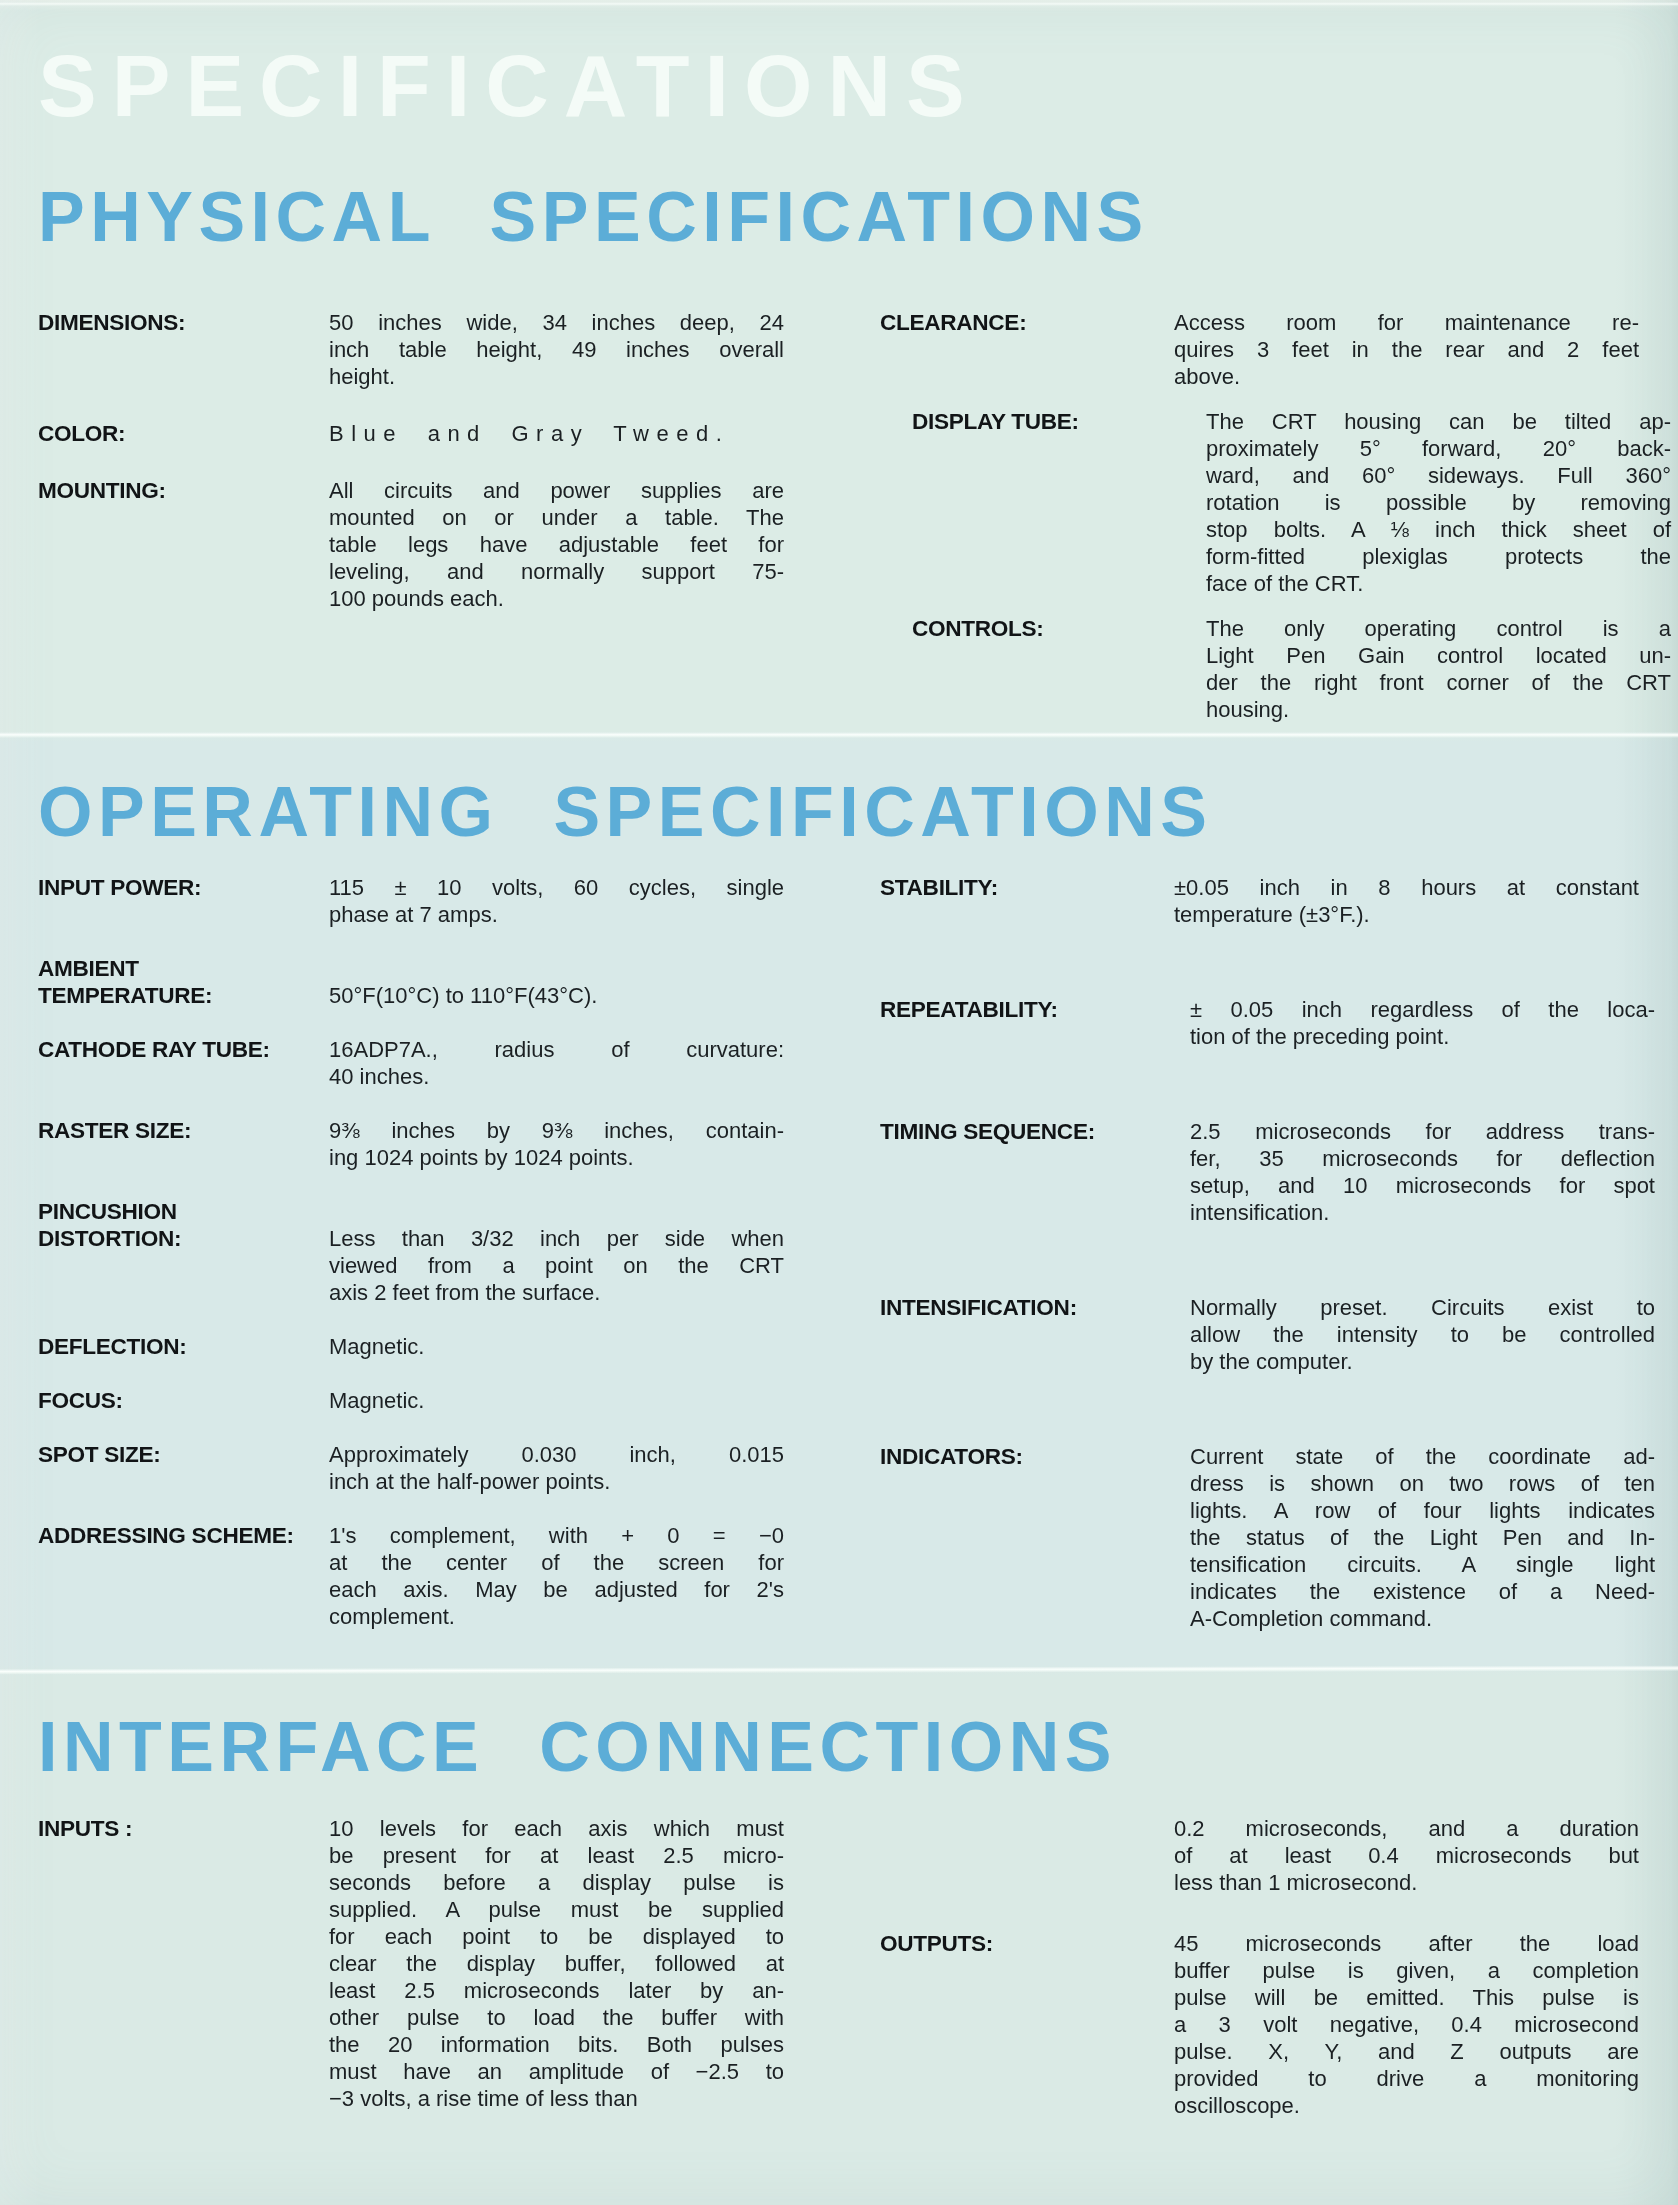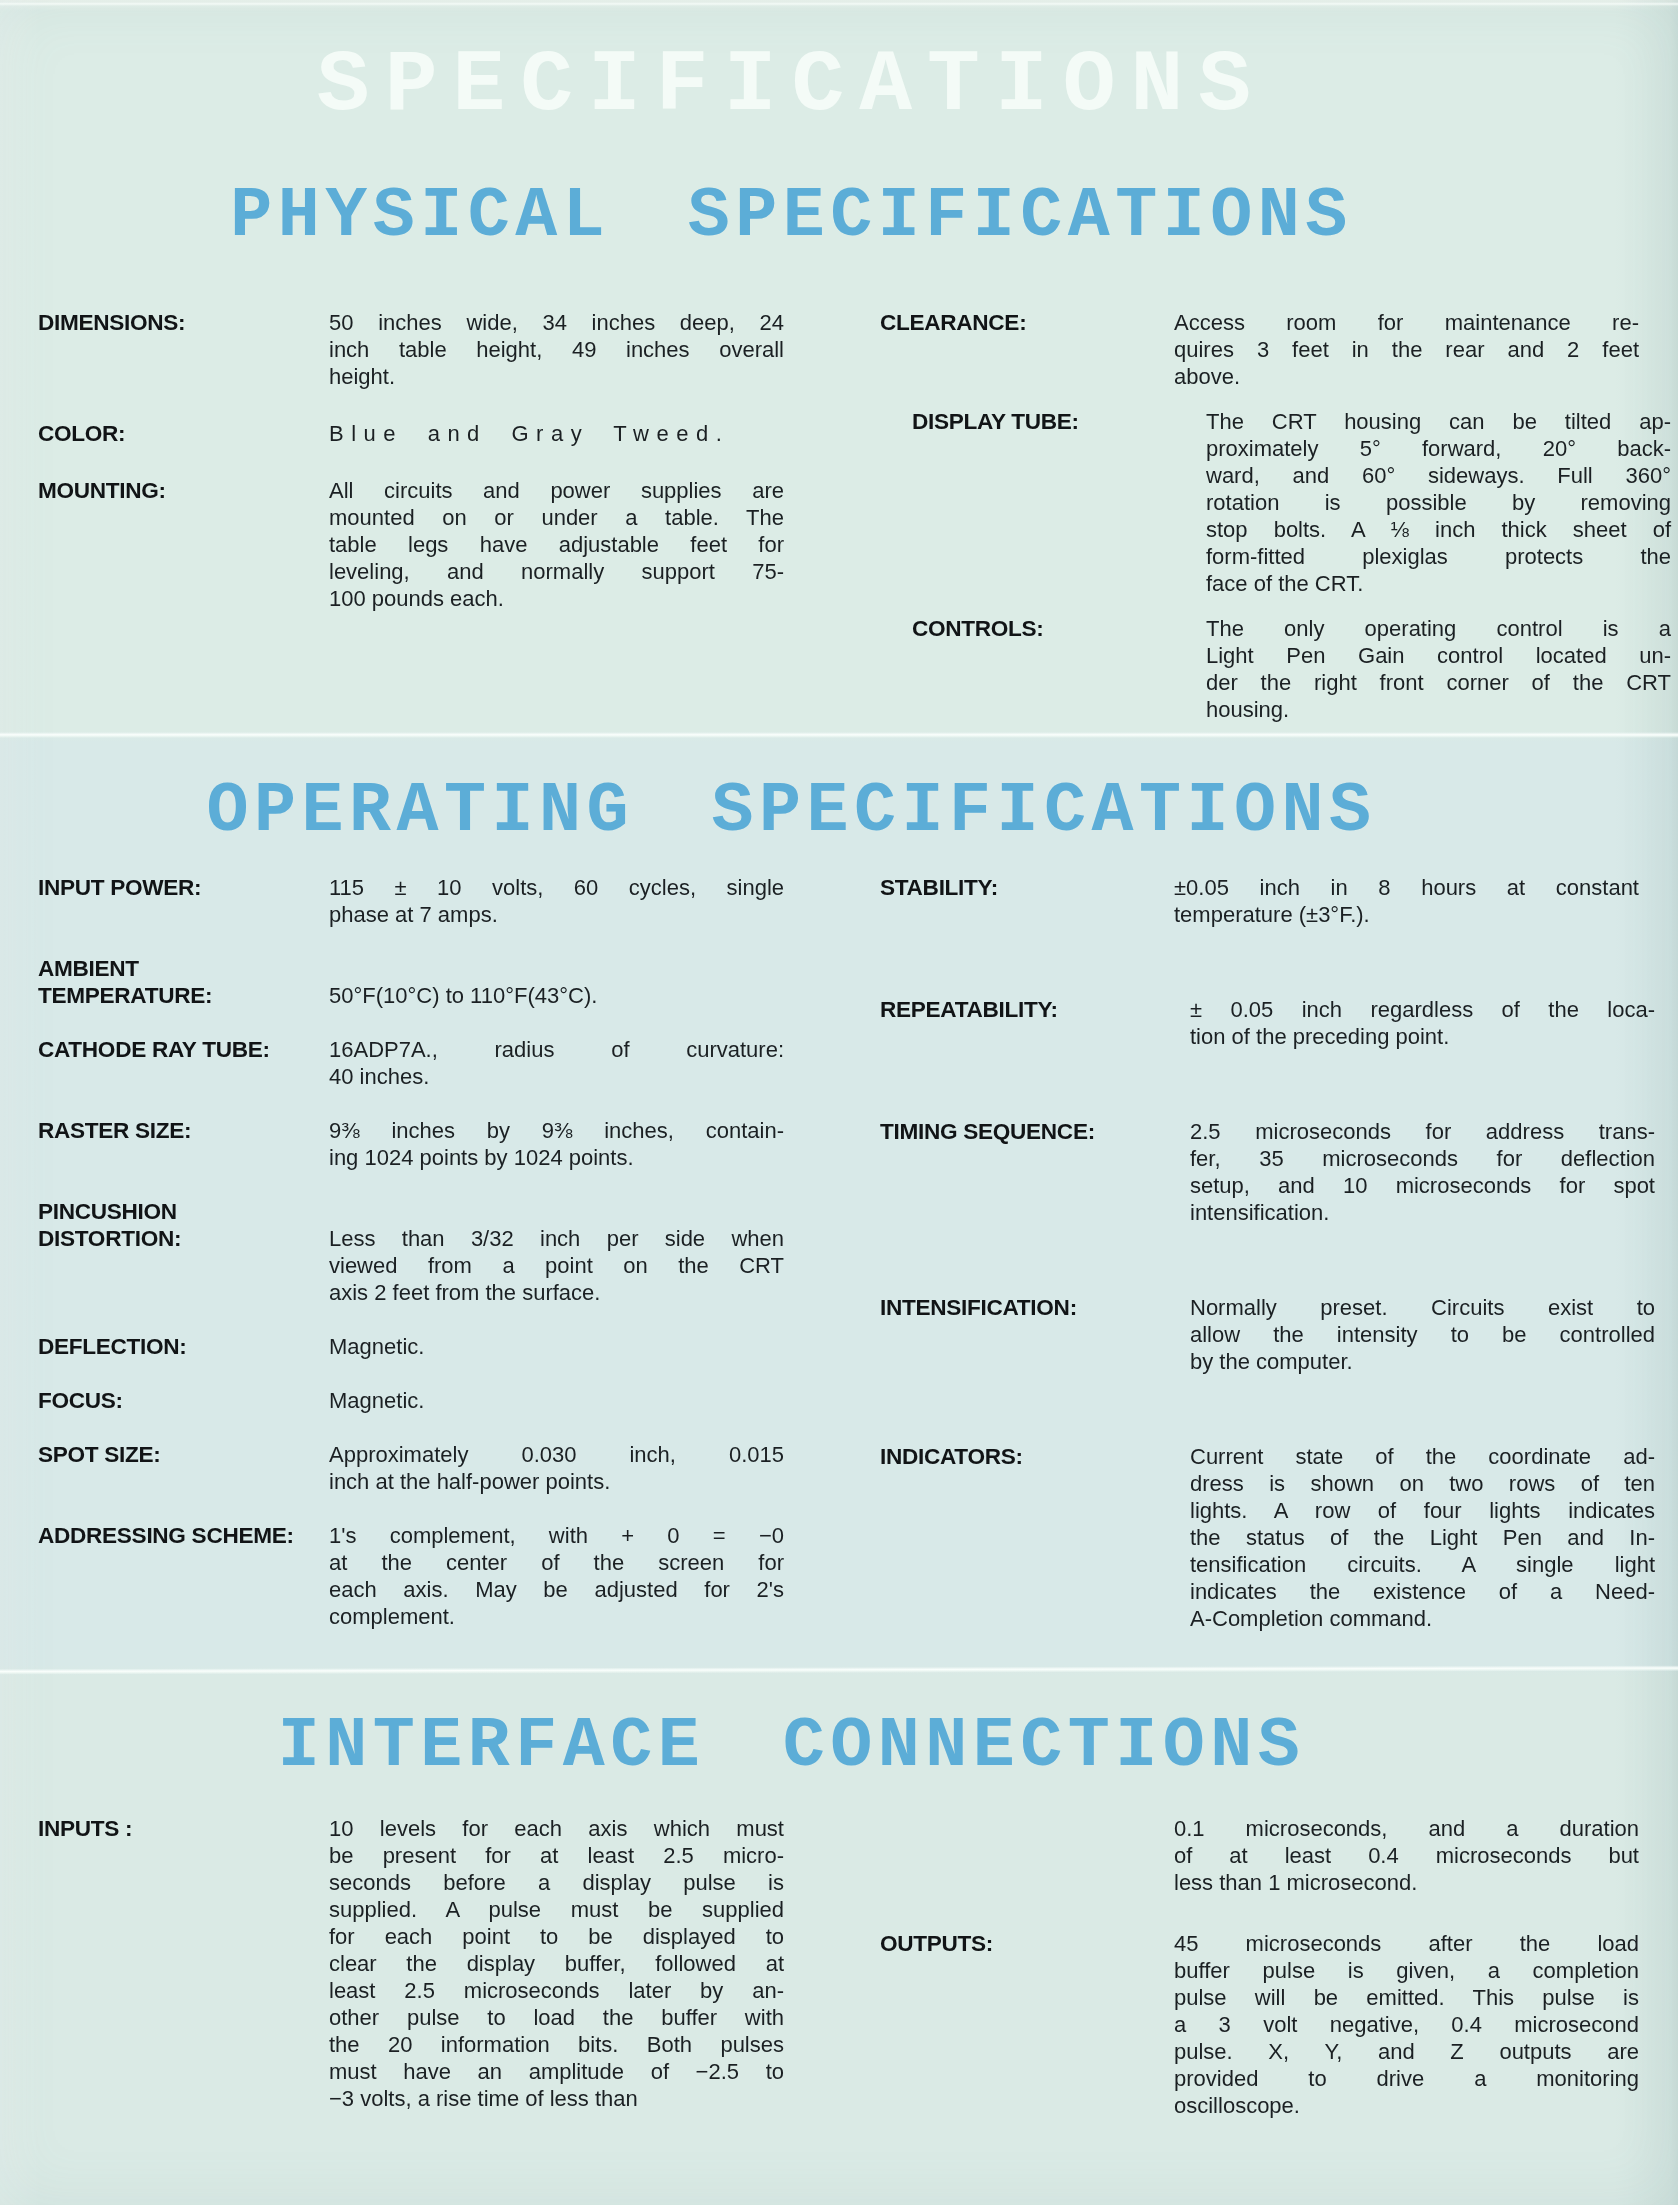--- a/index.html
+++ b/index.html
@@ -21,22 +21,22 @@
     position:absolute; left:0; width:1678px; height:6.2px;
     background:linear-gradient(180deg, rgba(255,255,255,0) 0%, #fbfffd 45%, #f3fbf7 60%, rgba(255,255,255,0) 100%);
     opacity:0.95;
   }
   .divider-top { top:2.1px; height:4.1px; opacity:0.7; }
   .divider-1 { top:732px; }
   .divider-2 { top:1667px; transform:rotate(-0.12deg); }
 
   
   .page-title, .section-heading {
-    position:absolute; left:38px; right:133px; text-align:center;
-    font-family:Liberation Mono, monospace;
+    position:absolute; left:38px; right:133px; 
+    font-family:Liberation Sans, sans-serif;
     font-weight:bold; line-height:1; white-space:nowrap;
   }
   .page-title {
     top:42px; font-size:88px; letter-spacing:15px; word-spacing:27px;
     color:#f4fbf7;
   }
   .section-heading {
     top:0; font-size:70px; letter-spacing:5.5px; word-spacing:30px;
     color:#5cadd7;
     margin-top:16px;
@@ -283,21 +283,21 @@
             <div class="tline">the 20 information bits. Both pulses</div>
             <div class="tline">must have an amplitude of −2.5 to</div>
             <div class="tline">−3 volts, a rise time of less than</div>
           </div>
       </div>
     </div>
     <div class="col col-right col-int-right">
       <div class="row">
         <div class="label"></div>
         <div class="value">
-            <div class="tline">0.1 microseconds, and a duration</div>
+            <div class="tline">0.2 microseconds, and a duration</div>
             <div class="tline">of at least 0.4 microseconds but</div>
             <div class="tline">less than 1 microsecond.</div>
           </div>
       </div>
       <div class="row">
         <div class="label">OUTPUTS:</div>
         <div class="value">
             <div class="tline">45 microseconds after the load</div>
             <div class="tline">buffer pulse is given, a completion</div>
             <div class="tline">pulse will be emitted. This pulse is</div>

